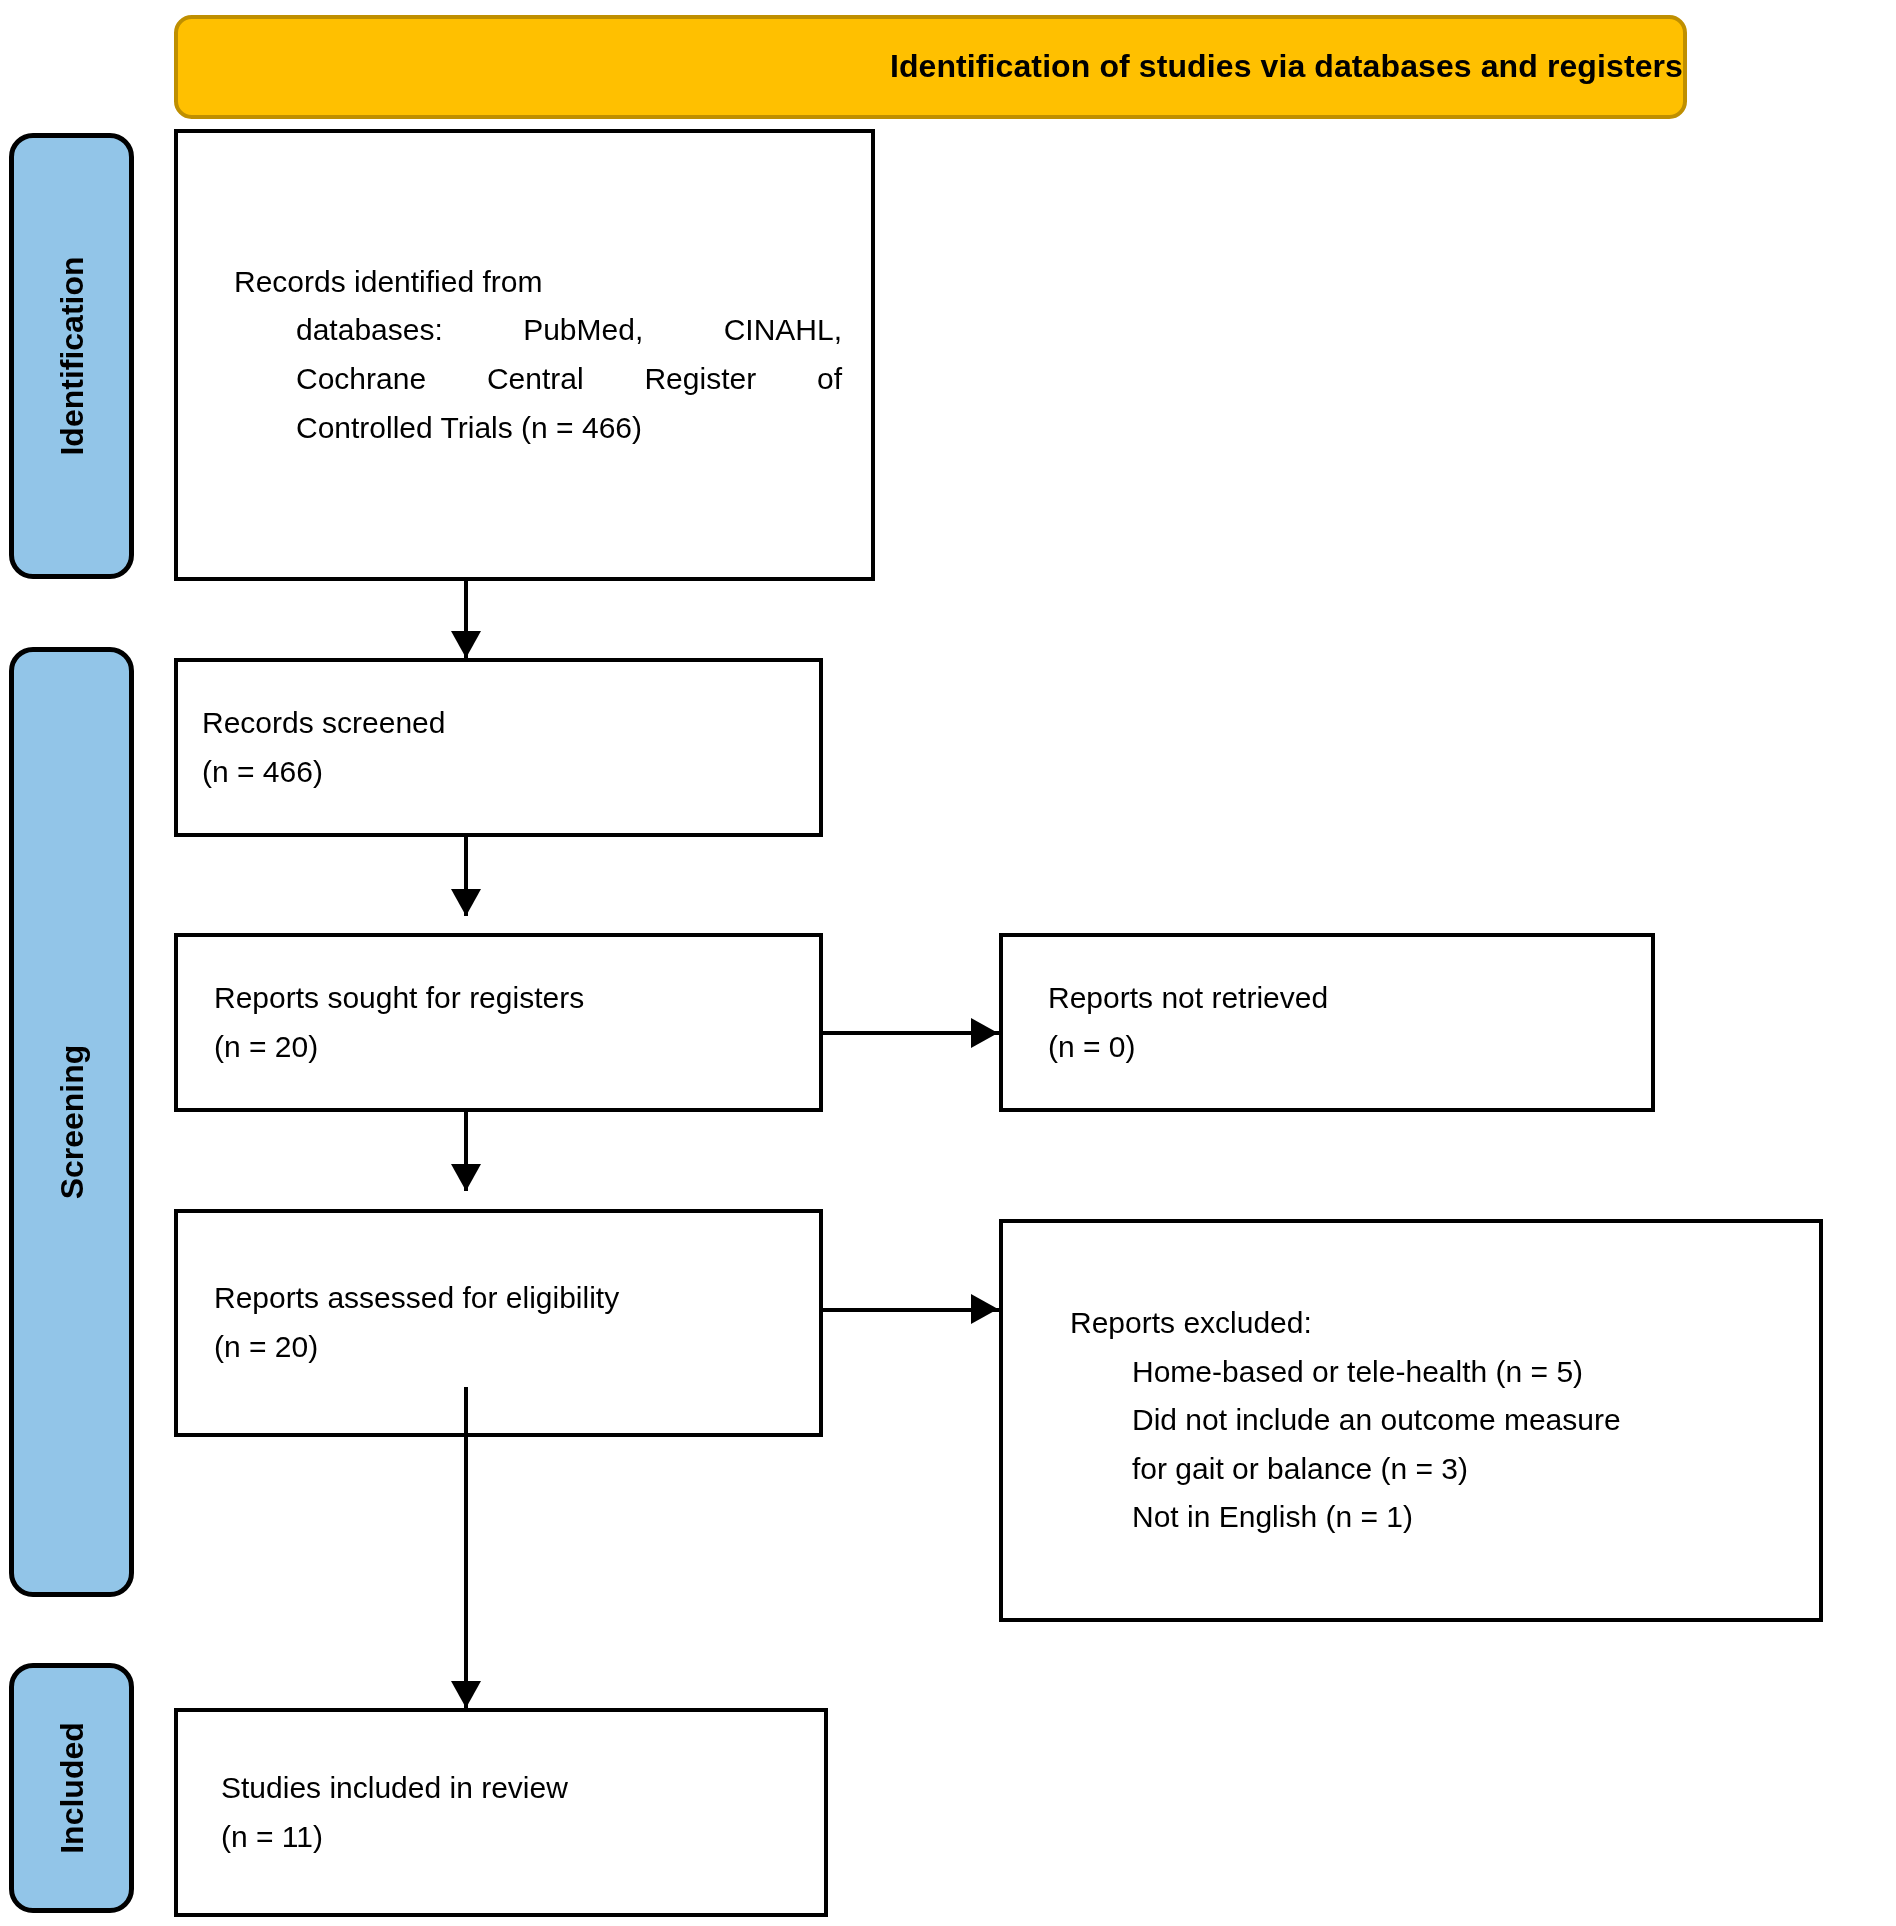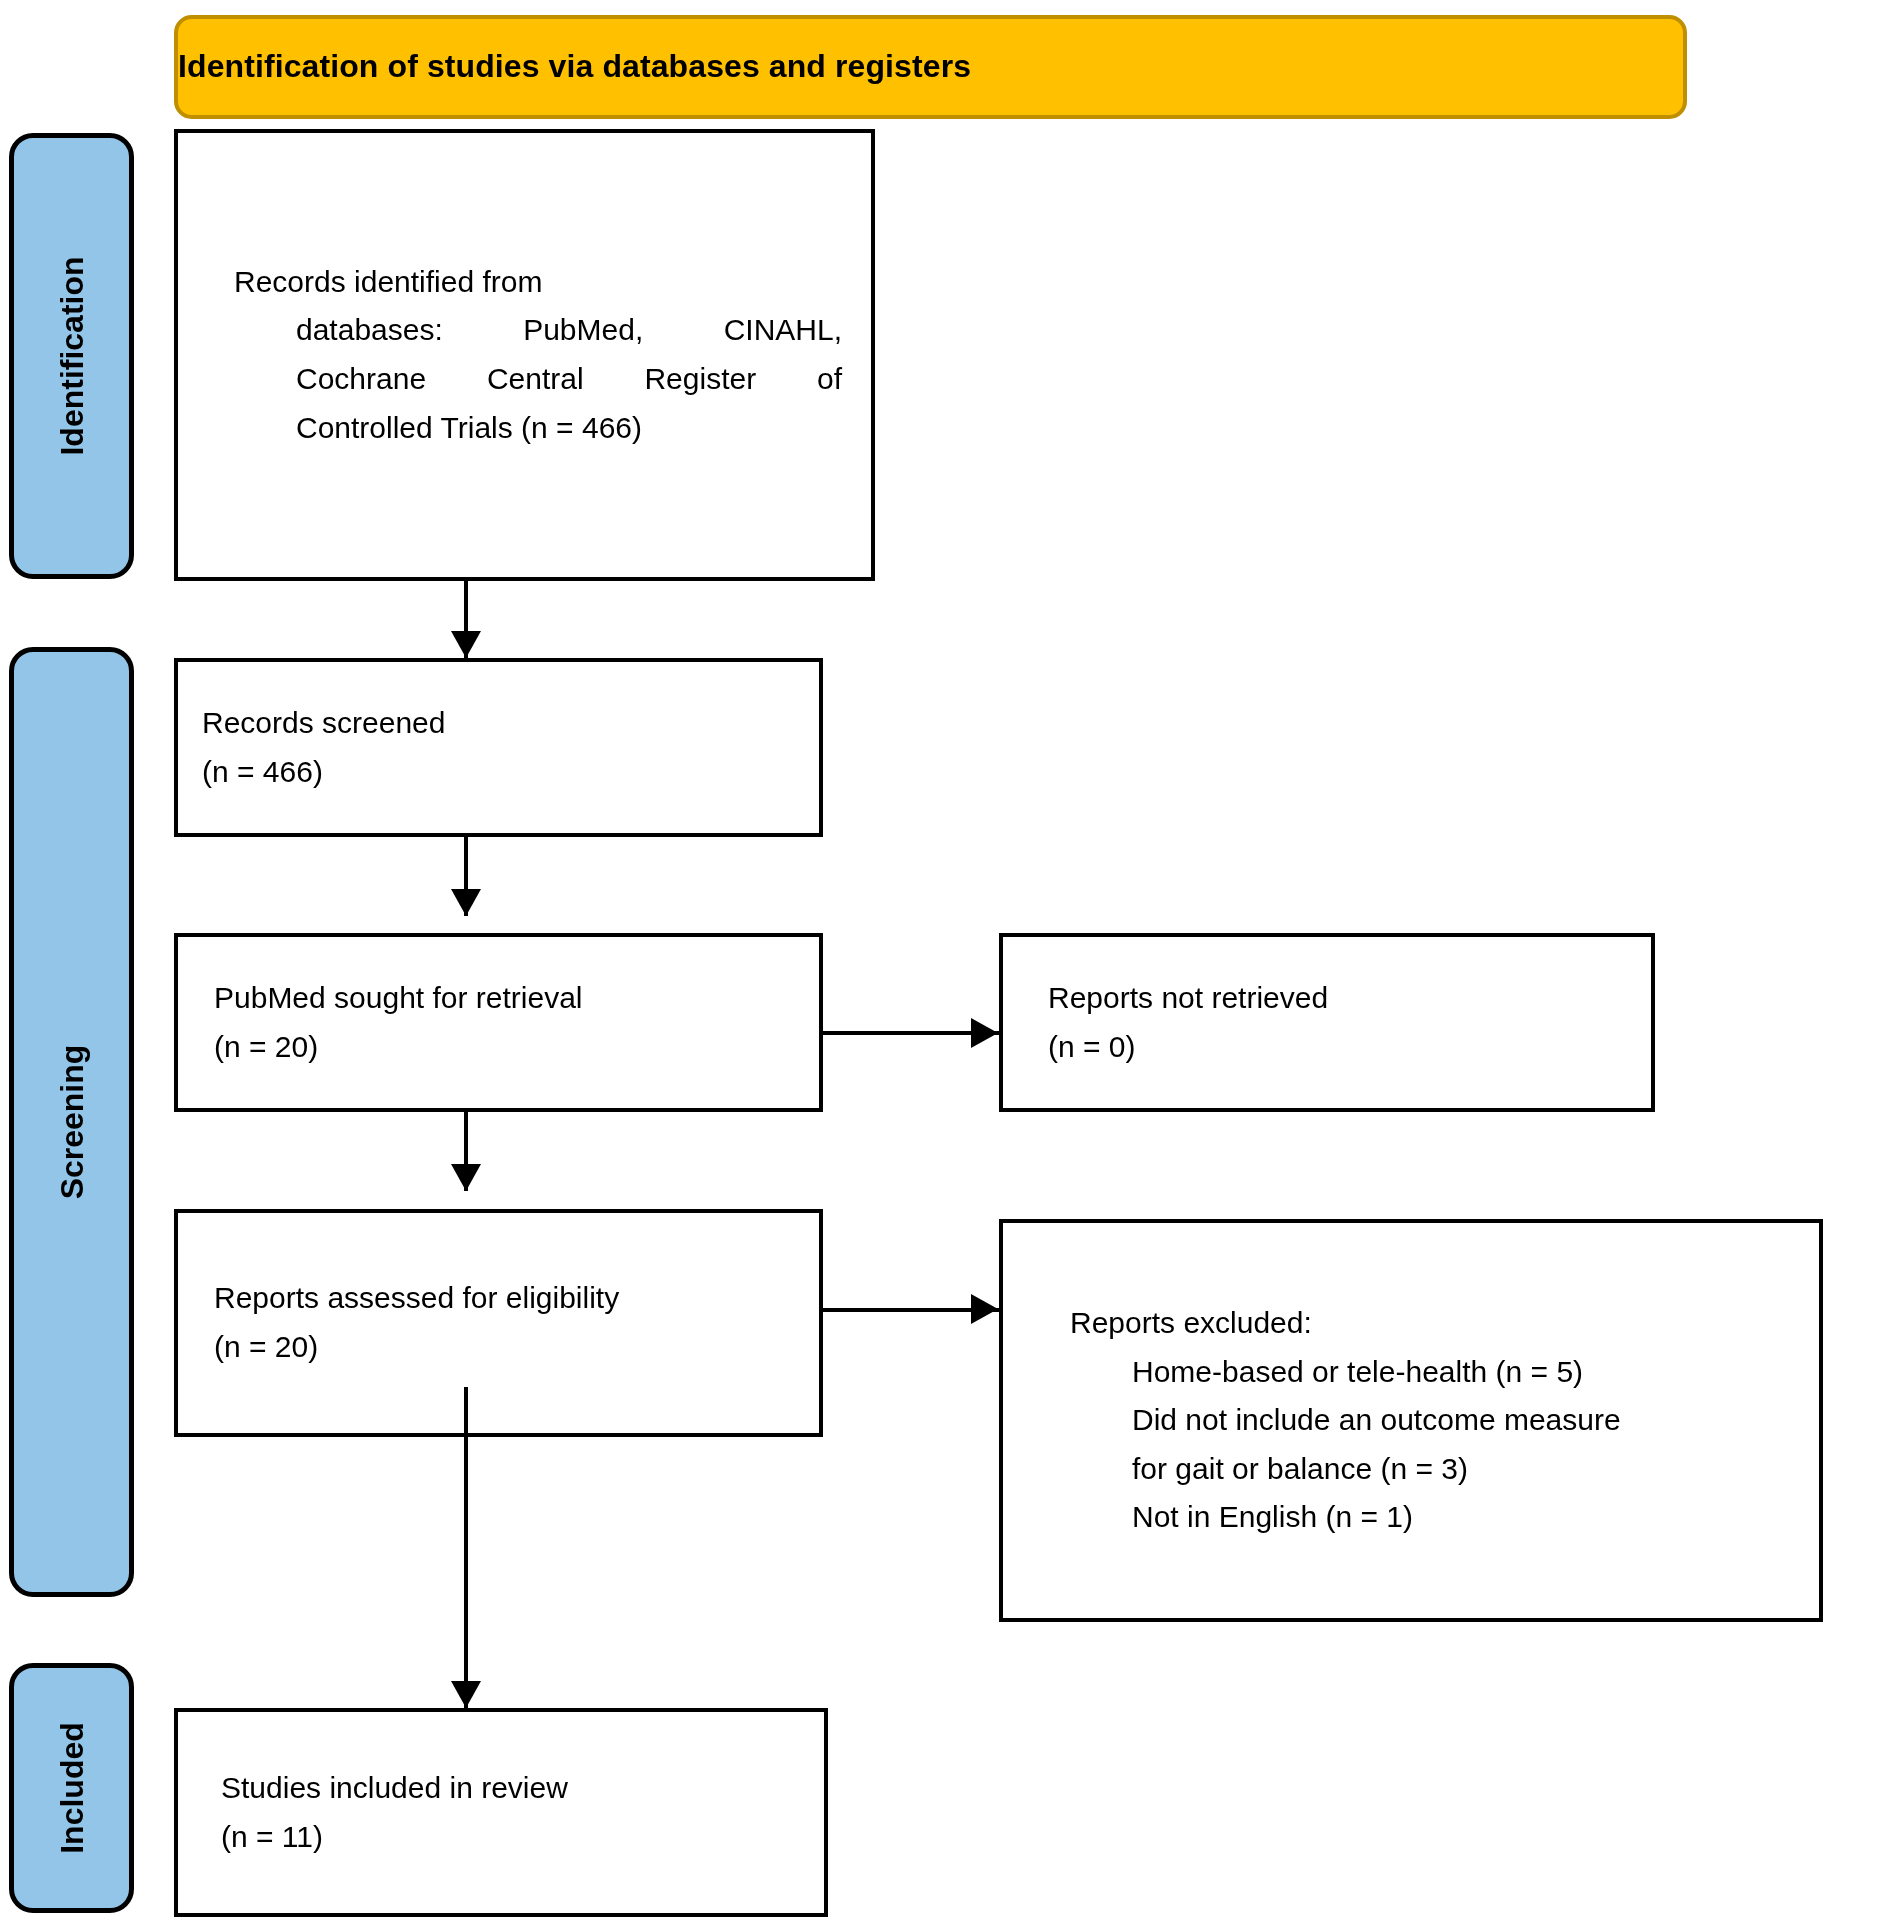--- a/index.html
+++ b/index.html
@@ -22,21 +22,21 @@
 
   
   .banner {
     position: absolute;
     background: #FFC000;
     border: 4.7px solid #BF8F00;
     border-radius: 17.7px;
     box-sizing: border-box;
     display: flex;
     align-items: center;
-    justify-content: flex-start;
+    justify-content: flex-end;
     font-weight: bold;
     font-size: 32px;
     letter-spacing: 0.1px;
     color: #000000;
   }
 
   
   .stage-band {
     position: absolute;
     background: #92C5E8;
@@ -151,21 +151,21 @@
       <div class="line">Records screened</div>
       <div class="line">(n = 466)</div>
     </div>
   </div>
 
   <div class="vline" style="left:464px; top:837px; height:79px;"></div>
   <div class="arrow-down" style="left:451px; top:889px;"></div>
 
   <div class="flowbox" style="left:174px; top:933px; width:649px; height:179px;">
     <div class="lines" style="padding-left:36px; padding-right:29px;">
-      <div class="line">PubMed sought for retrieval</div>
+      <div class="line">Reports sought for registers</div>
       <div class="line">(n = 20)</div>
     </div>
   </div>
 
   <div class="hline" style="left:823px; top:1031px; width:177px;"></div>
   <div class="arrow-right" style="left:971px; top:1018px;"></div>
 
   <div class="flowbox" style="left:999px; top:933px; width:656px; height:179px;padding-left:9px;">
     <div class="lines" style="padding-left:36px; padding-right:29px;">
       <div class="line">Reports not retrieved</div>

